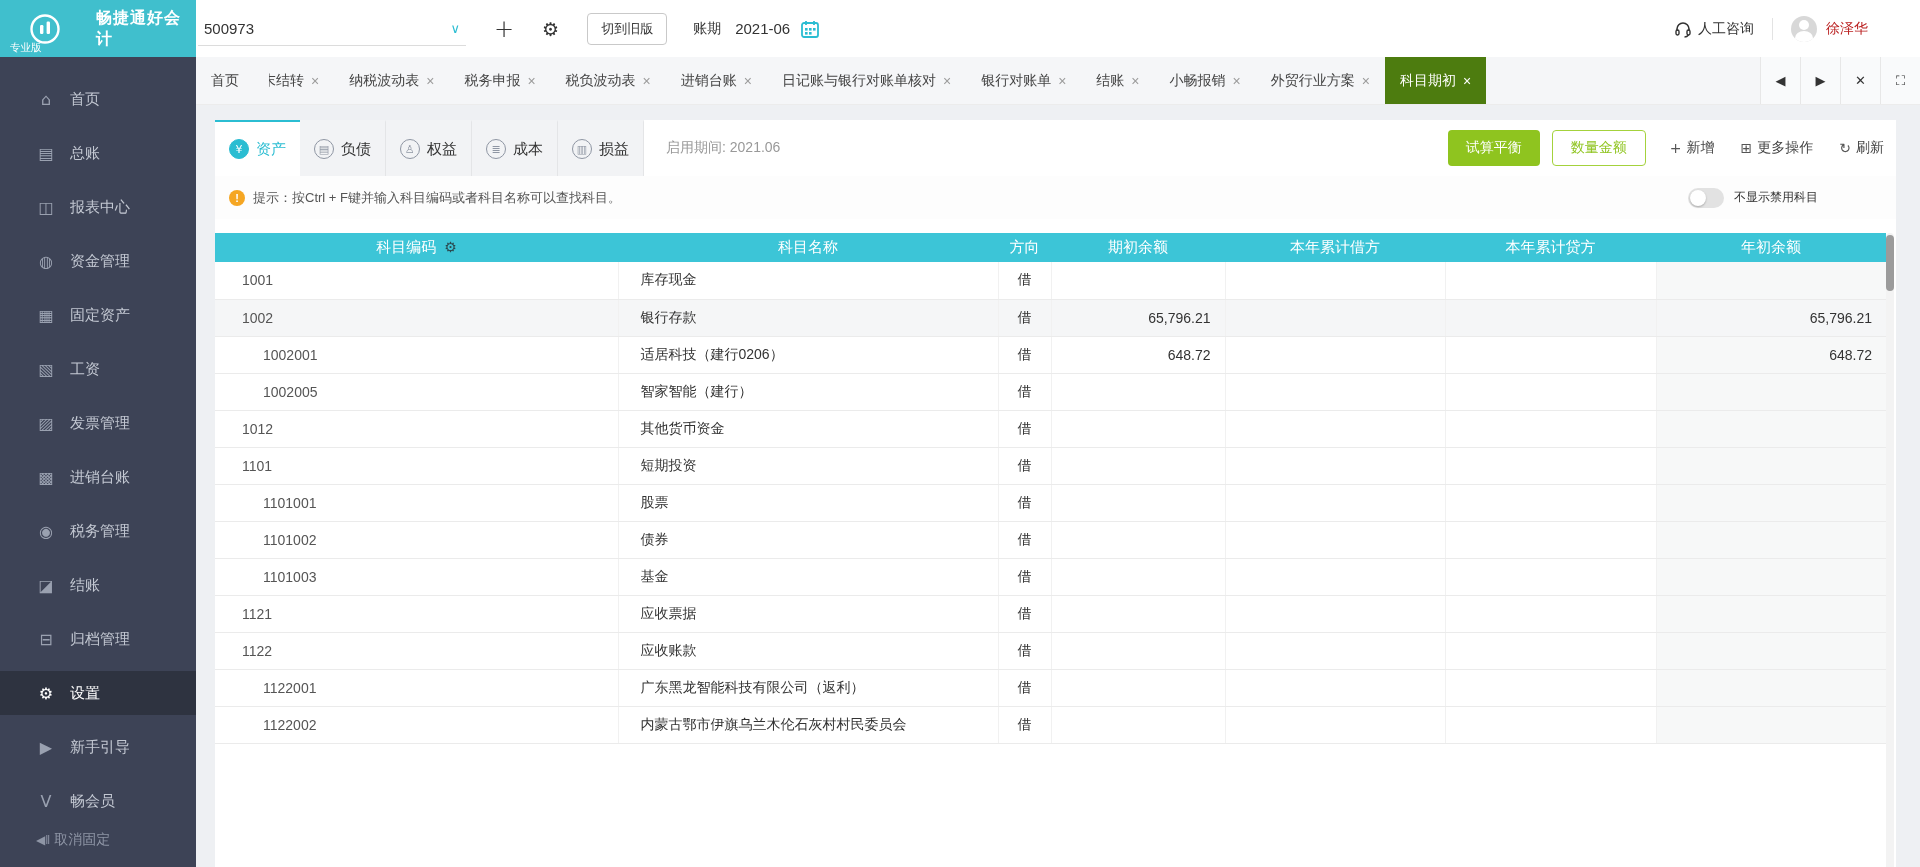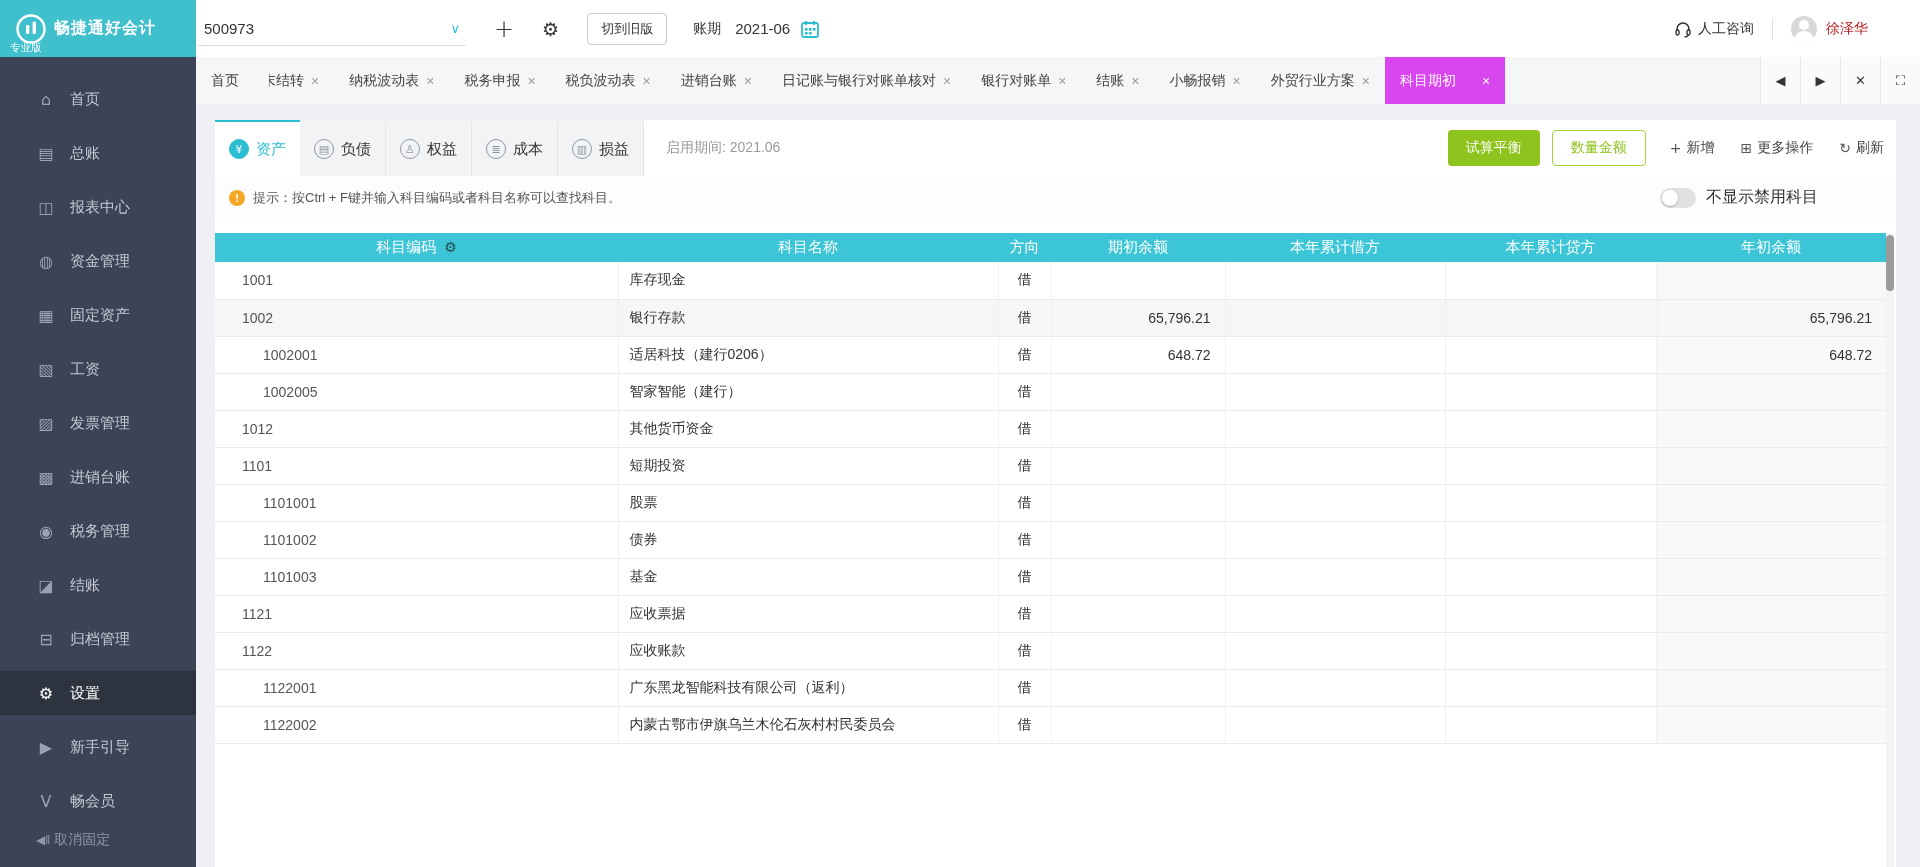--- a/index.html
+++ b/index.html
@@ -3,21 +3,21 @@
 <meta charset="utf-8">
 <style>
   * { margin:0; padding:0; box-sizing:border-box; }
   html,body { width:1920px; height:867px; overflow:hidden;
     font-family:"Liberation Sans","DejaVu Sans",sans-serif; background:#eef0f3; }
 
   
   .sidebar { position:absolute; left:0; top:0; width:196px; height:867px;
     background:#3d4356; z-index:5; }
   .logo-block { height:57px; background:#40bfcd; position:relative;
-    display:flex; align-items:center; padding-left:14px; }
+    display:flex; align-items:center; padding-left:28px;gap:28px; }
   .logo-mark { width:34px; height:34px; flex:0 0 34px; }
   .logo-title { color:#fff; font-size:16px; font-weight:bold; margin-left:6px; letter-spacing:1px; }
   .logo-edition { position:absolute; left:10px; bottom:2px; color:#fff; font-size:10.5px; }
   .nav { padding-top:20px; }
   .nav-item { height:44px; margin-bottom:10px; display:flex; align-items:center;
     padding-left:36px; color:#c3c8d2; font-size:15px; cursor:pointer; }
   .nav-item .nav-icon { width:20px; font-size:16px; color:#9aa1b0; margin-right:14px;
     text-align:center; font-family:"DejaVu Sans",sans-serif; }
   .nav-item.active { background:#2e3340; color:#ffffff; }
   .nav-item.active .nav-icon { color:#ffffff; }
@@ -50,21 +50,21 @@
     border-radius:50% 50% 0 0; background:#fff; }
   .user-name { margin-left:9px; font-size:14px; color:#b91c1c; cursor:pointer; }
 
   
   .tabbar { position:absolute; left:196px; top:57px; width:1724px; height:48px;
     background:#f5f6f8; display:flex; border-bottom:1px solid #ececec; }
   .tabs { display:flex; flex:1 1 auto; overflow:hidden; }
   .tab { display:flex; align-items:center; padding:0 15px; font-size:14px; color:#444;
     white-space:nowrap; cursor:pointer; }
   .tab .tab-close { margin-left:7px; color:#9b9b9b; font-size:14px; }
-  .tab.active { background:#d946ef; color:#fff;gap:19px; }
+  .tab.active { background:#4d7c0f; color:#fff; }
   .tab.active .tab-close { color:#fff; }
   .tab .clip { display:inline-block; width:7px; overflow:hidden; direction:rtl; }
   .tab-controls { display:flex; flex:0 0 auto; align-items:stretch; }
   .tab-ctrl { width:40px; display:flex; align-items:center; justify-content:center;
     color:#333; font-size:13px; border-left:1px solid #e7e7e7; cursor:pointer;
     font-family:"DejaVu Sans",sans-serif; background:#f9fafb; }
 
   
   .panel { position:absolute; left:215px; top:120px; width:1681px; height:760px; background:#fff; }
 
@@ -90,34 +90,34 @@
   
   .hint-row { height:43px; display:flex; align-items:center; padding-left:14px; background:#fdfdfd; }
   .hint-icon { width:16px; height:16px; border-radius:50%; background:#f5a623; color:#fff;
     font-size:11px; font-weight:bold; display:flex; align-items:center; justify-content:center; margin-right:8px; }
   .hint-text { font-size:13px; color:#555; }
   .hint-right { margin-left:auto; display:flex; align-items:center; padding-right:78px; }
   .toggle { width:36px; height:20px; border-radius:10px; background:#e2e2e2; position:relative;
     margin-right:10px; cursor:pointer; }
   .toggle::after { content:""; position:absolute; left:2px; top:2px; width:16px; height:16px;
     border-radius:50%; background:#fff; box-shadow:0 1px 2px rgba(0,0,0,.25); }
-  .toggle-label { font-size:16px; color:#333; }
+  .toggle-label { font-size:12px; color:#333; }
 
   
   .table-wrap { margin-top:14px; position:relative; }
   table { border-collapse:collapse; table-layout:fixed; width:1671px; }
   thead th { background:#3cc5d7; color:#fff; font-weight:normal; font-size:15px; height:29px; }
   thead .th-gear { margin-left:8px; font-size:14px; color:#2b4a50; font-family:"DejaVu Sans",sans-serif; cursor:pointer; }
   tbody td { height:37px; font-size:14px; color:#333; border-bottom:1px solid #ebebeb;
     border-right:1px solid #f1f1f1; background:#fff; }
   tbody tr td:last-child { background:#f7f8f8; border-right:none; }
   tbody tr.hl td { background:#f5f6f7; }
   td.code { color:#555; padding-left:27px; }
   tr.lvl2 td.code { padding-left:48px; }
-  td.name { padding-left:11px; }
+  td.name { padding-left:22px; }
   td.dir { text-align:center; }
   td.num { text-align:right; padding-right:14px; }
 
   
   .vscroll { position:absolute; right:2px; top:113px; width:8px; height:647px; background:#f3f3f3; border-radius:4px; }
   .vscroll-thumb { position:absolute; top:2px; left:0; width:8px; height:56px; background:#9b9b9b; border-radius:4px; }
 </style>
 </head>
 <body>
 

